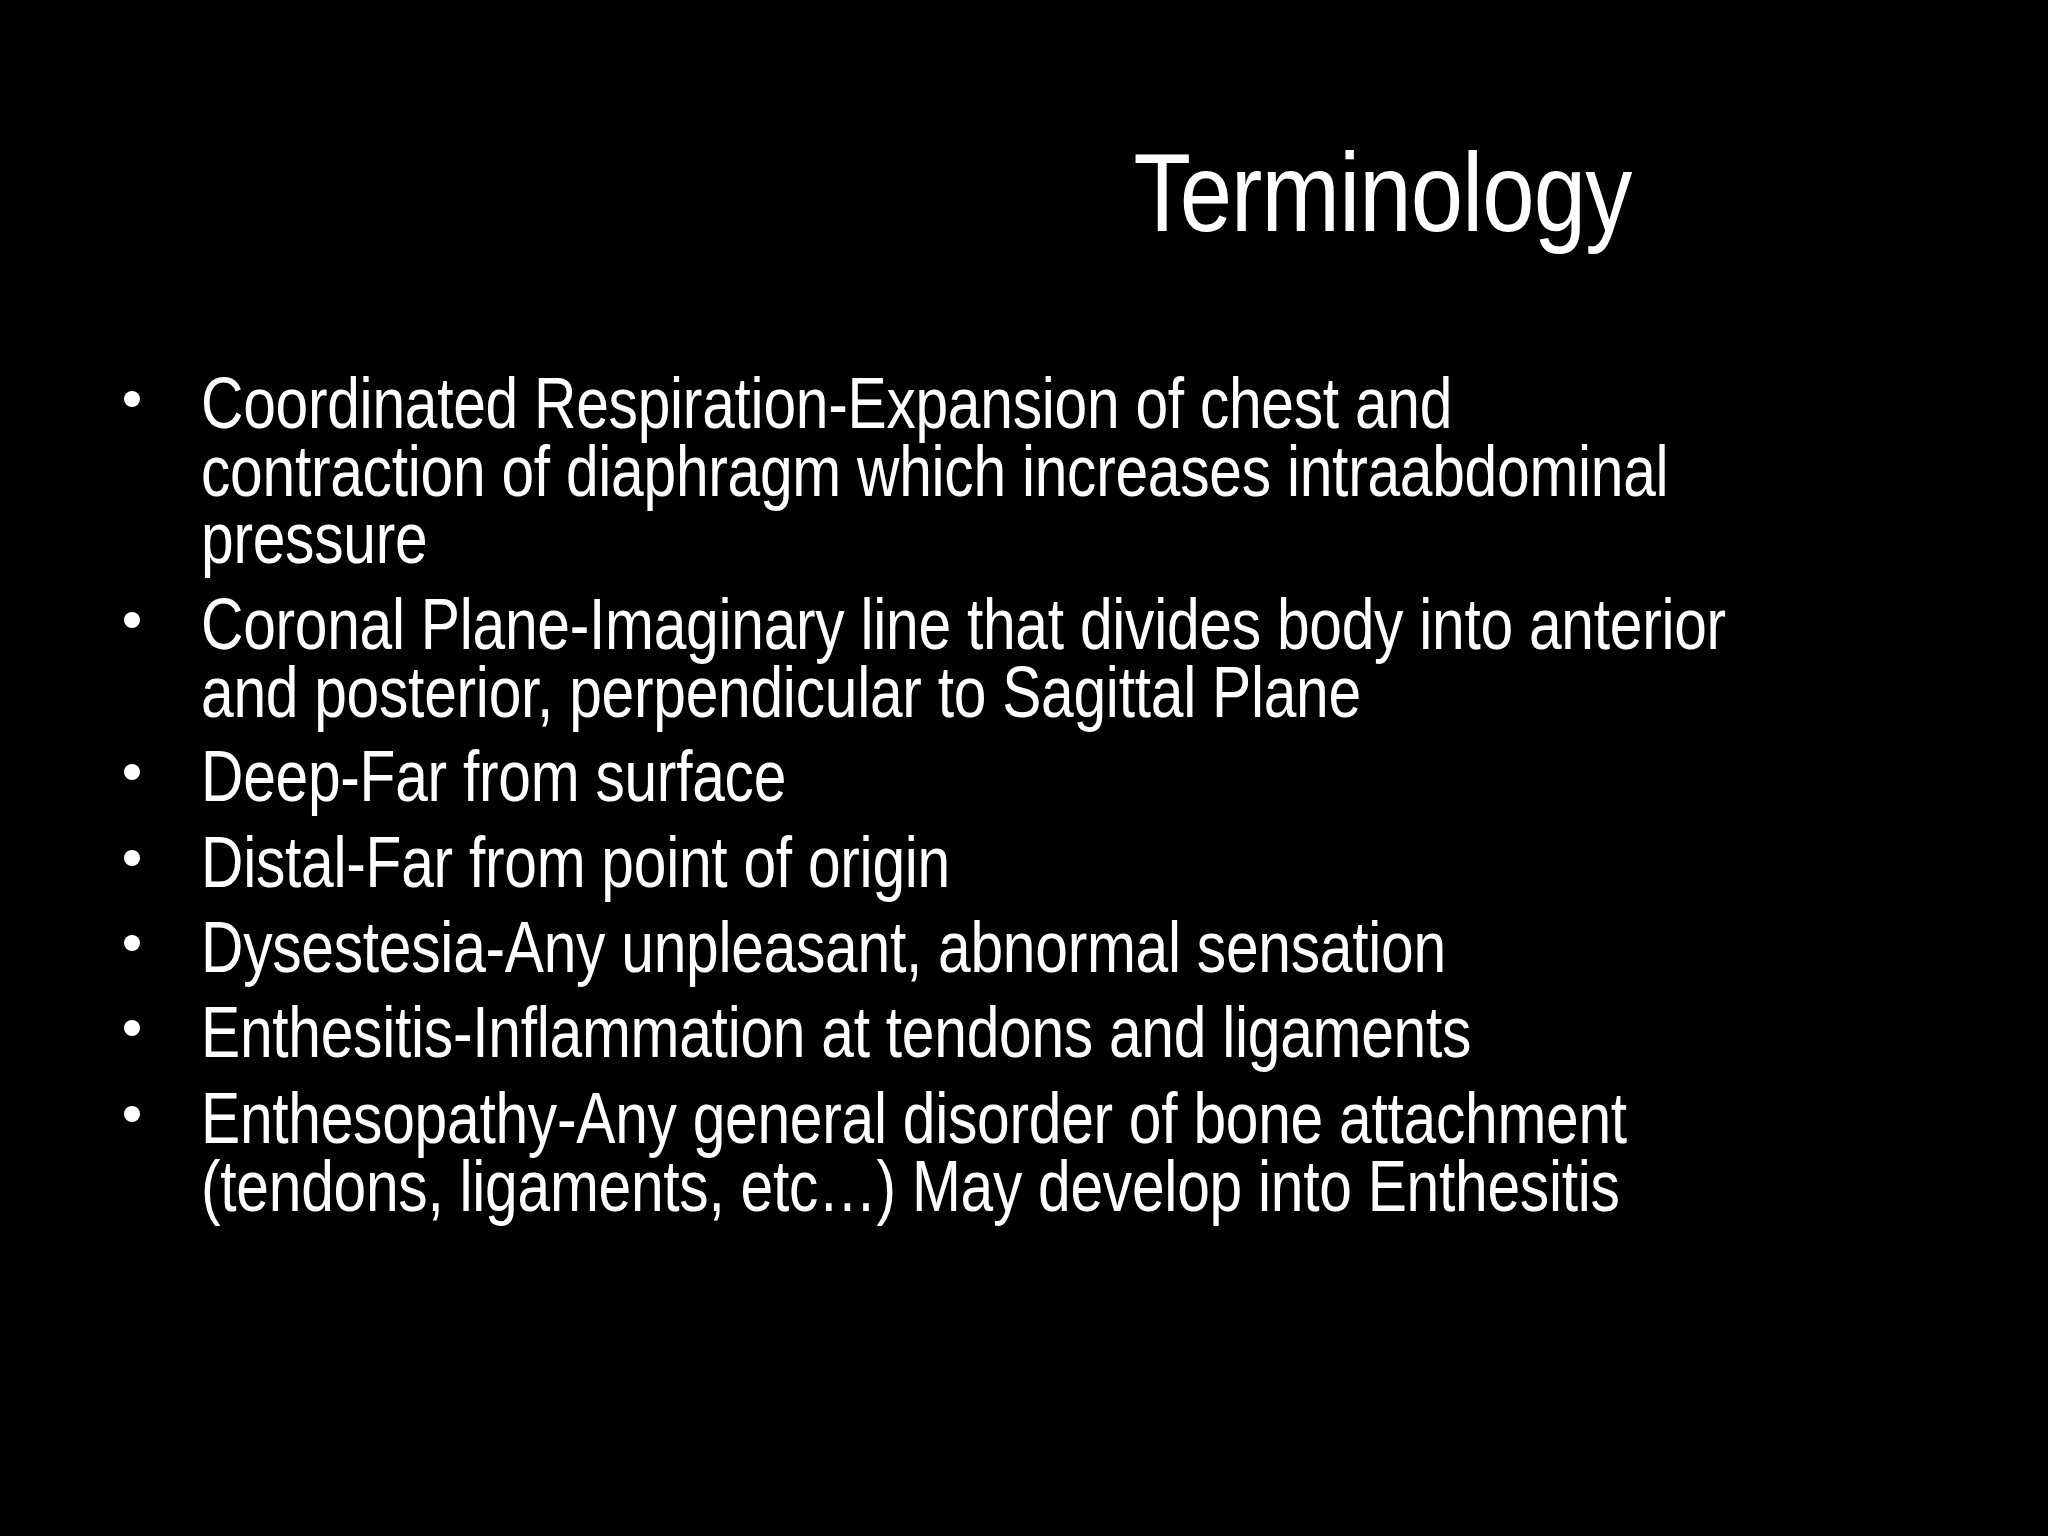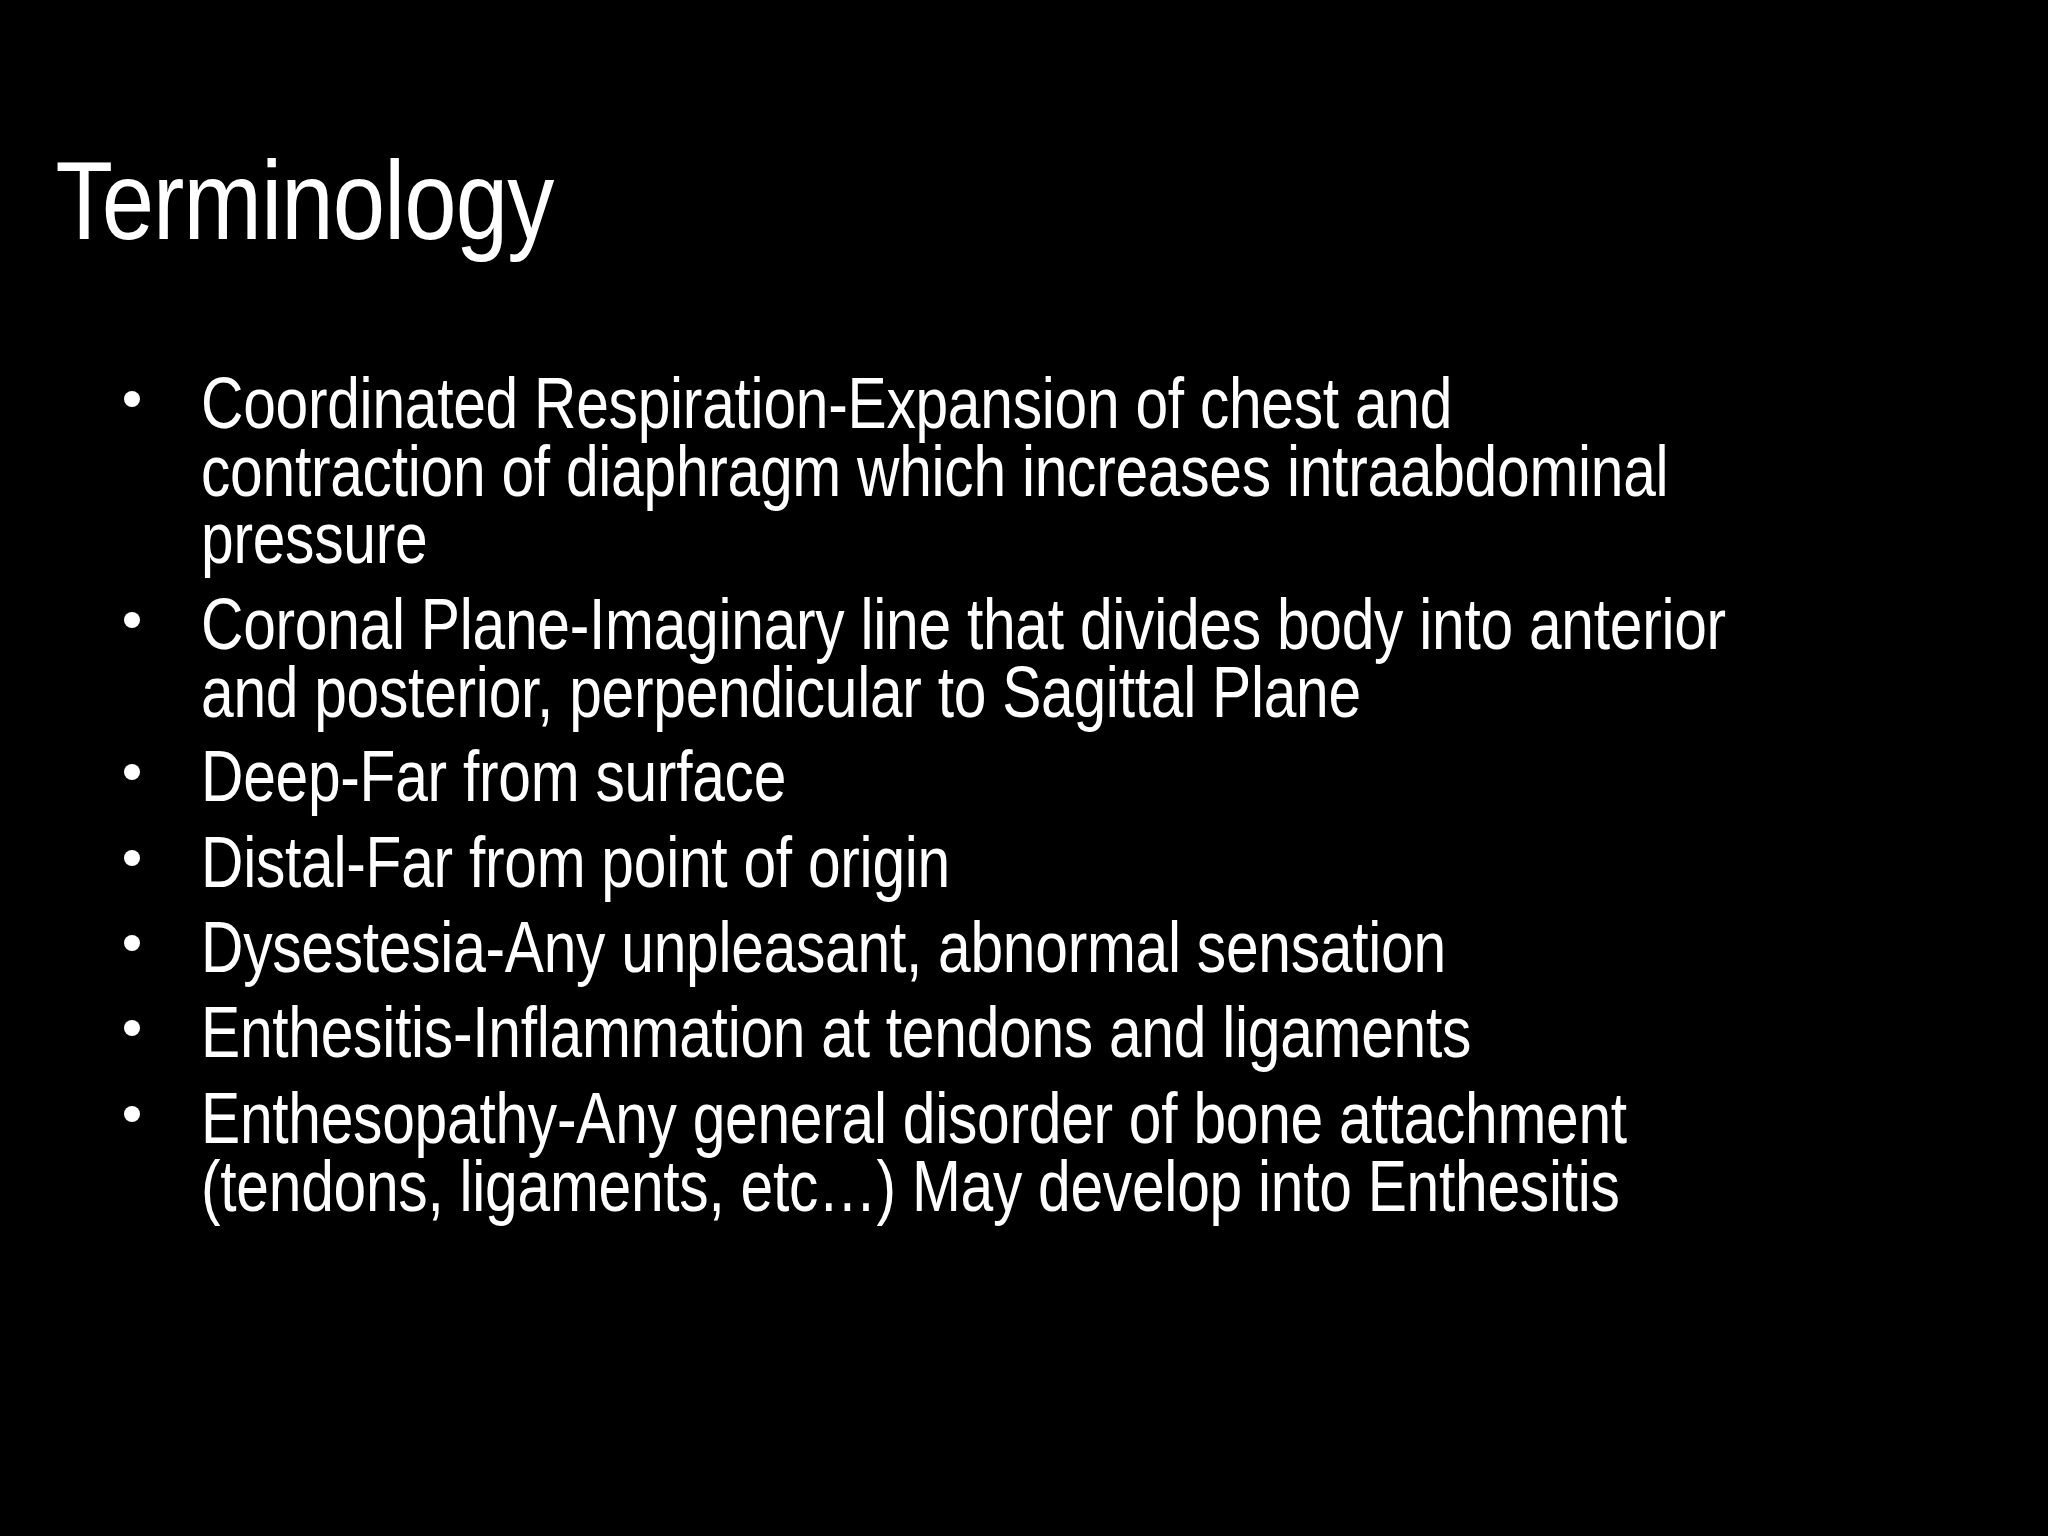--- a/index.html
+++ b/index.html
@@ -20,25 +20,25 @@
     left: 0; top: 0;
     width: 2048px;
     height: 1536px;
     background: #000000;
   }
   .title {
     position: absolute;
     left: 0;
     width: 1679px;
     top: 128px;
-    text-align: left;
+    text-align: right;
     font-size: 112px;
     line-height: 130px;
     font-weight: normal;
-    margin: 8px;
+    margin: 0;
   }
   .title-inner {
     display: inline-block;
     transform: scaleX(0.84);
     transform-origin: center;
     letter-spacing: -1px;
   }
   .bullet-list {
     position: absolute;
     left: 0;

